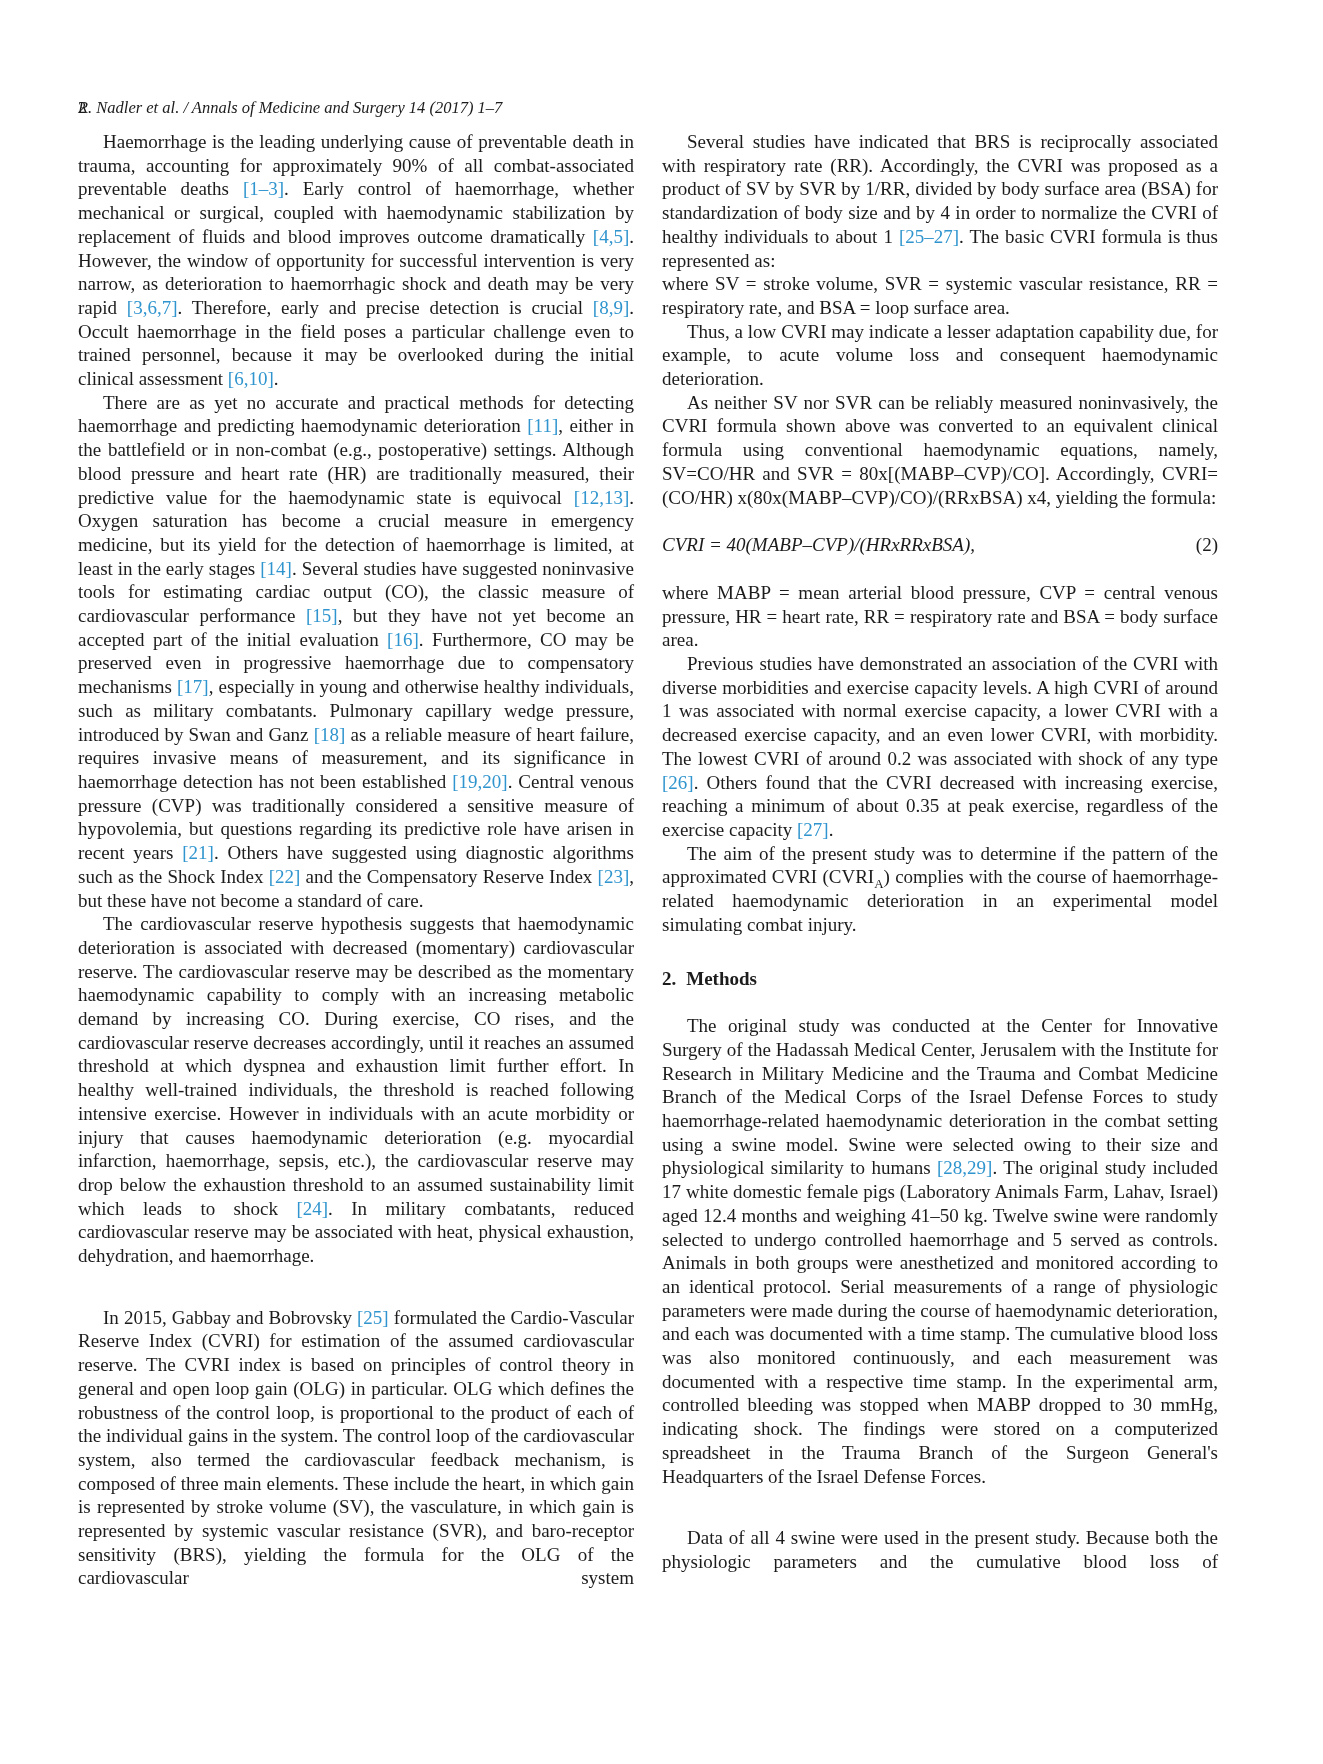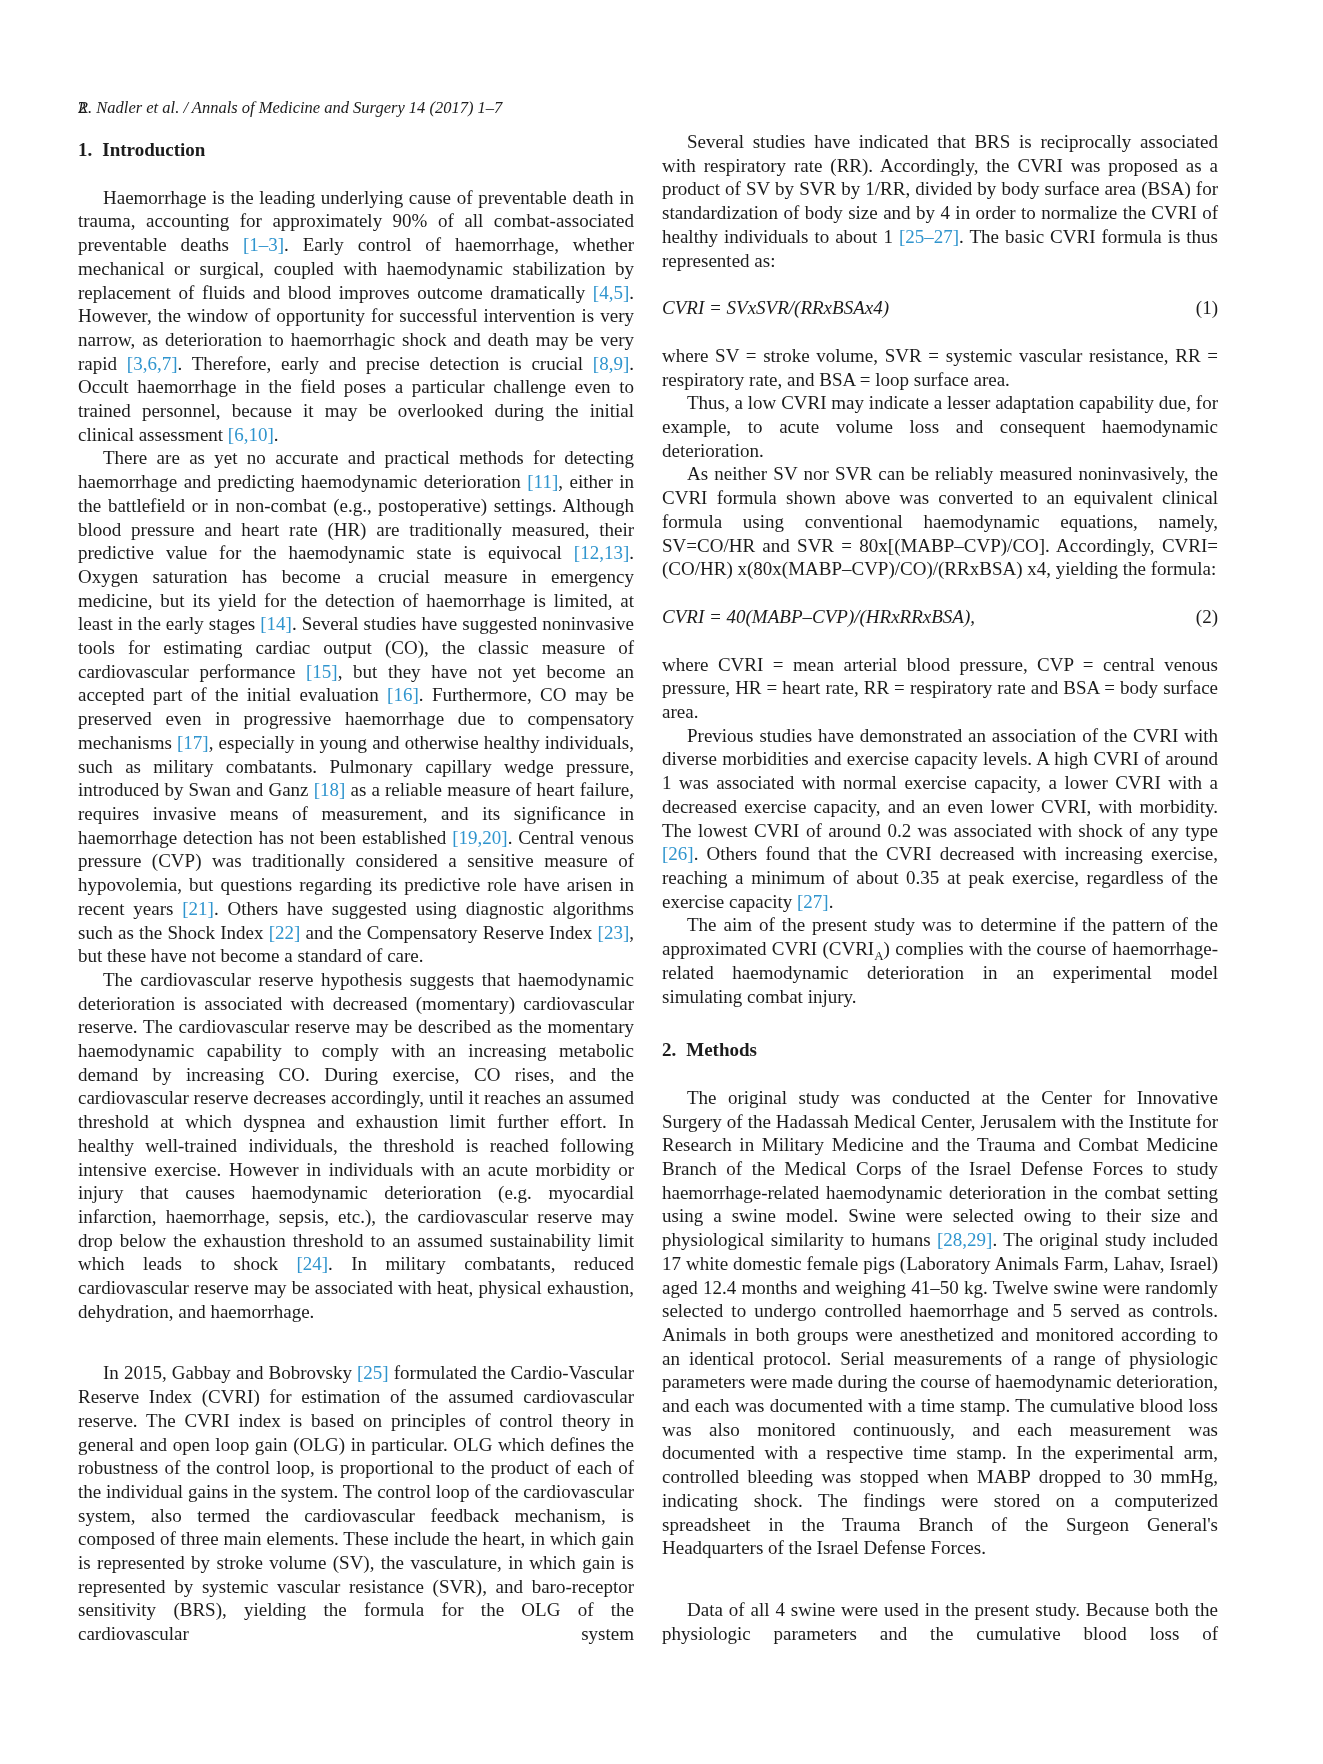--- a/index.html
+++ b/index.html
@@ -72,40 +72,35 @@
 </head>
 <body>
 
 <div class="page">
   <header class="page-header">
     <span class="page-number">2</span>
     <span class="running-head">R. Nadler et al. / Annals of Medicine and Surgery 14 (2017) 1–7</span>
   </header>
   <main class="columns">
     <section class="col" id="col-left">
-        <h2 class="sec-heading"><span class="h-num">1.</span><span>Introduction</span></h2>
         <p class="para indent">Haemorrhage is the leading underlying cause of preventable death in trauma, accounting for approximately 90% of all combat-associated preventable deaths <span class="cite">[1–3]</span>. Early control of haemorrhage, whether mechanical or surgical, coupled with haemodynamic stabilization by replacement of fluids and blood improves outcome dramatically <span class="cite">[4,5]</span>. However, the window of opportunity for successful intervention is very narrow, as deterioration to haemorrhagic shock and death may be very rapid <span class="cite">[3,6,7]</span>. Therefore, early and precise detection is crucial <span class="cite">[8,9]</span>. Occult haemorrhage in the field poses a particular challenge even to trained personnel, because it may be overlooked during the initial clinical assessment <span class="cite">[6,10]</span>.</p>
         <p class="para indent">There are as yet no accurate and practical methods for detecting haemorrhage and predicting haemodynamic deterioration <span class="cite">[11]</span>, either in the battlefield or in non-combat (e.g., postoperative) settings. Although blood pressure and heart rate (HR) are traditionally measured, their predictive value for the haemodynamic state is equivocal <span class="cite">[12,13]</span>. Oxygen saturation has become a crucial measure in emergency medicine, but its yield for the detection of haemorrhage is limited, at least in the early stages <span class="cite">[14]</span>. Several studies have suggested noninvasive tools for estimating cardiac output (CO), the classic measure of cardiovascular performance <span class="cite">[15]</span>, but they have not yet become an accepted part of the initial evaluation <span class="cite">[16]</span>. Furthermore, CO may be preserved even in progressive haemorrhage due to compensatory mechanisms <span class="cite">[17]</span>, especially in young and otherwise healthy individuals, such as military combatants. Pulmonary capillary wedge pressure, introduced by Swan and Ganz <span class="cite">[18]</span> as a reliable measure of heart failure, requires invasive means of measurement, and its significance in haemorrhage detection has not been established <span class="cite">[19,20]</span>. Central venous pressure (CVP) was traditionally considered a sensitive measure of hypovolemia, but questions regarding its predictive role have arisen in recent years <span class="cite">[21]</span>. Others have suggested using diagnostic algorithms such as the Shock Index <span class="cite">[22]</span> and the Compensatory Reserve Index <span class="cite">[23]</span>, but these have not become a standard of care.</p>
         <p class="para indent">The cardiovascular reserve hypothesis suggests that haemodynamic deterioration is associated with decreased (momentary) cardiovascular reserve. The cardiovascular reserve may be described as the momentary haemodynamic capability to comply with an increasing metabolic demand by increasing CO. During exercise, CO rises, and the cardiovascular reserve decreases accordingly, until it reaches an assumed threshold at which dyspnea and exhaustion limit further effort. In healthy well-trained individuals, the threshold is reached following intensive exercise. However in individuals with an acute morbidity or injury that causes haemodynamic deterioration (e.g. myocardial infarction, haemorrhage, sepsis, etc.), the cardiovascular reserve may drop below the exhaustion threshold to an assumed sustainability limit which leads to shock <span class="cite">[24]</span>. In military combatants, reduced cardiovascular reserve may be associated with heat, physical exhaustion, dehydration, and haemorrhage.</p>
         <p class="para indent justify-last">In 2015, Gabbay and Bobrovsky <span class="cite">[25]</span> formulated the Cardio-Vascular Reserve Index (CVRI) for estimation of the assumed cardiovascular reserve. The CVRI index is based on principles of control theory in general and open loop gain (OLG) in particular. OLG which defines the robustness of the control loop, is proportional to the product of each of the individual gains in the system. The control loop of the cardiovascular system, also termed the cardiovascular feedback mechanism, is composed of three main elements. These include the heart, in which gain is represented by stroke volume (SV), the vasculature, in which gain is represented by systemic vascular resistance (SVR), and baro-receptor sensitivity (BRS), yielding the formula for the OLG of the cardiovascular system</p>
       </section>
     <section class="col" id="col-right">
         <p class="para indent">Several studies have indicated that BRS is reciprocally associated with respiratory rate (RR). Accordingly, the CVRI was proposed as a product of SV by SVR by 1/RR, divided by body surface area (BSA) for standardization of body size and by 4 in order to normalize the CVRI of healthy individuals to about 1 <span class="cite">[25–27]</span>. The basic CVRI formula is thus represented as:</p>
-        <div class="equation">
-          <span class="eq-body">CVRI = SVxSVR/(RRxBSAx4)</span>
-          <span class="eq-number">(1)</span>
-        </div>
         <p class="para">where SV = stroke volume, SVR = systemic vascular resistance, RR = respiratory rate, and BSA = loop surface area.</p>
         <p class="para indent">Thus, a low CVRI may indicate a lesser adaptation capability due, for example, to acute volume loss and consequent haemodynamic deterioration.</p>
         <p class="para indent">As neither SV nor SVR can be reliably measured noninvasively, the CVRI formula shown above was converted to an equivalent clinical formula using conventional haemodynamic equations, namely, SV=CO/HR and SVR = 80x[(MABP–CVP)/CO]. Accordingly, CVRI=(CO/HR) x(80x(MABP–CVP)/CO)/(RRxBSA) x4, yielding the formula:</p>
         <div class="equation">
           <span class="eq-body">CVRI = 40(MABP–CVP)/(HRxRRxBSA),</span>
           <span class="eq-number">(2)</span>
         </div>
-        <p class="para">where CVRI = mean arterial blood pressure, CVP = central venous pressure, HR = heart rate, RR = respiratory rate and BSA = body surface area.</p>
+        <p class="para">where MABP = mean arterial blood pressure, CVP = central venous pressure, HR = heart rate, RR = respiratory rate and BSA = body surface area.</p>
         <p class="para indent">Previous studies have demonstrated an association of the CVRI with diverse morbidities and exercise capacity levels. A high CVRI of around 1 was associated with normal exercise capacity, a lower CVRI with a decreased exercise capacity, and an even lower CVRI, with morbidity. The lowest CVRI of around 0.2 was associated with shock of any type <span class="cite">[26]</span>. Others found that the CVRI decreased with increasing exercise, reaching a minimum of about 0.35 at peak exercise, regardless of the exercise capacity <span class="cite">[27]</span>.</p>
         <p class="para indent">The aim of the present study was to determine if the pattern of the approximated CVRI (CVRI<sub>A</sub>) complies with the course of haemorrhage-related haemodynamic deterioration in an experimental model simulating combat injury.</p>
         <h2 class="sec-heading"><span class="h-num">2.</span><span>Methods</span></h2>
         <p class="para indent">The original study was conducted at the Center for Innovative Surgery of the Hadassah Medical Center, Jerusalem with the Institute for Research in Military Medicine and the Trauma and Combat Medicine Branch of the Medical Corps of the Israel Defense Forces to study haemorrhage-related haemodynamic deterioration in the combat setting using a swine model. Swine were selected owing to their size and physiological similarity to humans <span class="cite">[28,29]</span>. The original study included 17 white domestic female pigs (Laboratory Animals Farm, Lahav, Israel) aged 12.4 months and weighing 41–50 kg. Twelve swine were randomly selected to undergo controlled haemorrhage and 5 served as controls. Animals in both groups were anesthetized and monitored according to an identical protocol. Serial measurements of a range of physiologic parameters were made during the course of haemodynamic deterioration, and each was documented with a time stamp. The cumulative blood loss was also monitored continuously, and each measurement was documented with a respective time stamp. In the experimental arm, controlled bleeding was stopped when MABP dropped to 30 mmHg, indicating shock. The findings were stored on a computerized spreadsheet in the Trauma Branch of the Surgeon General's Headquarters of the Israel Defense Forces.</p>
         <p class="para indent justify-last">Data of all 4 swine were used in the present study. Because both the physiologic parameters and the cumulative blood loss of</p>
       </section>
   </main>
 </div>
 
 </body></html>

